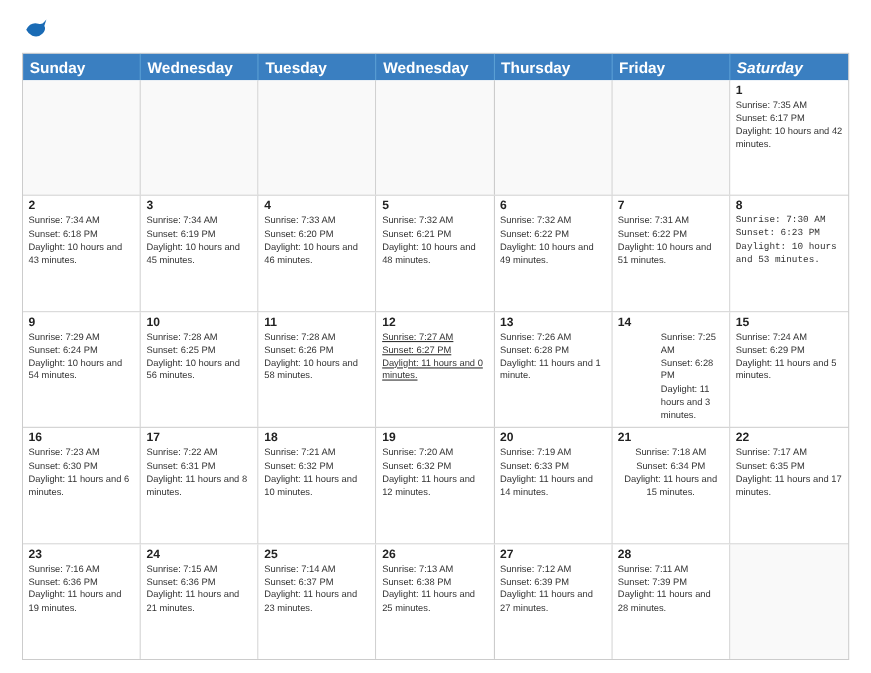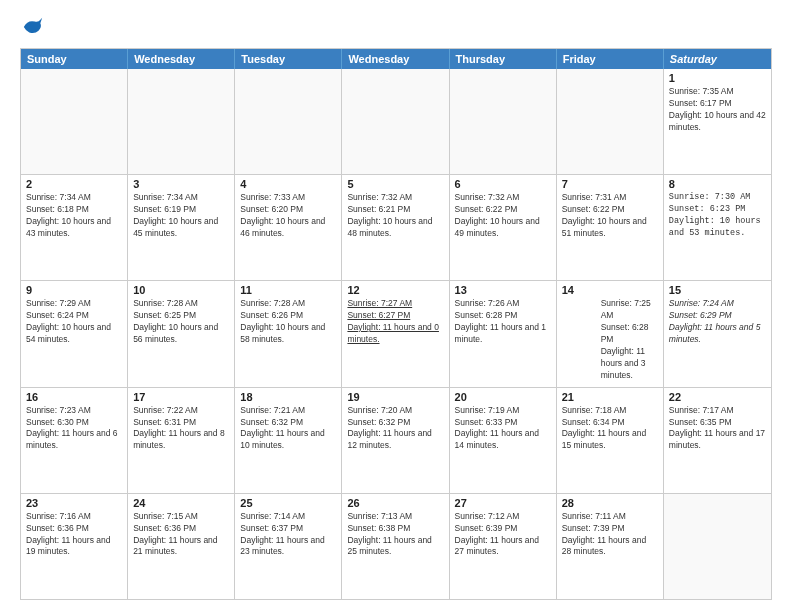--- a/index.html
+++ b/index.html
@@ -59,21 +59,21 @@
       display: flex;
       flex-direction: column;
     }
     .cal-header {
       display: grid;
       grid-template-columns: repeat(7, 1fr);
       background: #3a7fc1;
     }
     .cal-header-cell {
       color: #fff;
-      font-size: 11px;
+      font-size: 14px;
       font-weight: bold;
       padding: 4px 6px;
       border-right: 1px solid #5a9fd4;
     }
     .cal-header-cell:last-child { border-right: none; font-style: italic; }
     .cal-body {
       flex: 1;
       display: flex;
       flex-direction: column;
     }
@@ -231,21 +231,21 @@
 Daylight: 11 hours and 1 minute.</div>
           </div>
           <div class="cal-cell">
             <span class="day-num">14</span>
             <div class="cell-info" style="white-space: pre-line; margin-left: 39px;">Sunrise: 7:25 AM
 Sunset: 6:28 PM
 Daylight: 11 hours and 3 minutes.</div>
           </div>
           <div class="cal-cell">
             <span class="day-num">15</span>
-            <div class="cell-info" style="white-space: pre-line; font-style: italic;">Sunrise: 7:24 AM
+            <div class="cell-info" style="white-space: pre-line;">Sunrise: 7:24 AM
 Sunset: 6:29 PM
 Daylight: 11 hours and 5 minutes.</div>
           </div>
         </div>
         <div class="cal-row">
           <div class="cal-cell">
             <span class="day-num">16</span>
             <div class="cell-info" style="white-space: pre-line;">Sunrise: 7:23 AM
 Sunset: 6:30 PM
 Daylight: 11 hours and 6 minutes.</div>
@@ -269,21 +269,21 @@
 Daylight: 11 hours and 12 minutes.</div>
           </div>
           <div class="cal-cell">
             <span class="day-num">20</span>
             <div class="cell-info" style="white-space: pre-line;">Sunrise: 7:19 AM
 Sunset: 6:33 PM
 Daylight: 11 hours and 14 minutes.</div>
           </div>
           <div class="cal-cell">
             <span class="day-num">21</span>
-            <div class="cell-info" style="white-space: pre-line;">Sunrise: 7:18 AM
+            <div class="cell-info" style="white-space: pre-line; text-align: center;">Sunrise: 7:18 AM
 Sunset: 6:34 PM
 Daylight: 11 hours and 15 minutes.</div>
           </div>
           <div class="cal-cell">
             <span class="day-num">22</span>
             <div class="cell-info" style="white-space: pre-line;">Sunrise: 7:17 AM
 Sunset: 6:35 PM
 Daylight: 11 hours and 17 minutes.</div>
           </div>
         </div>

